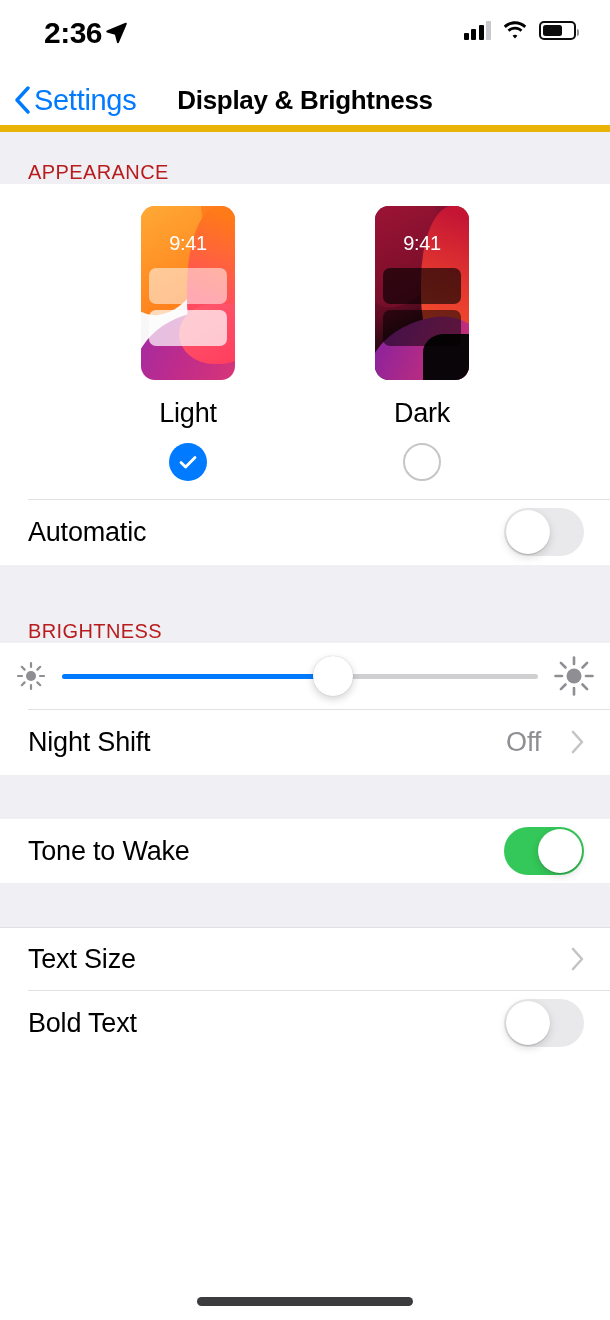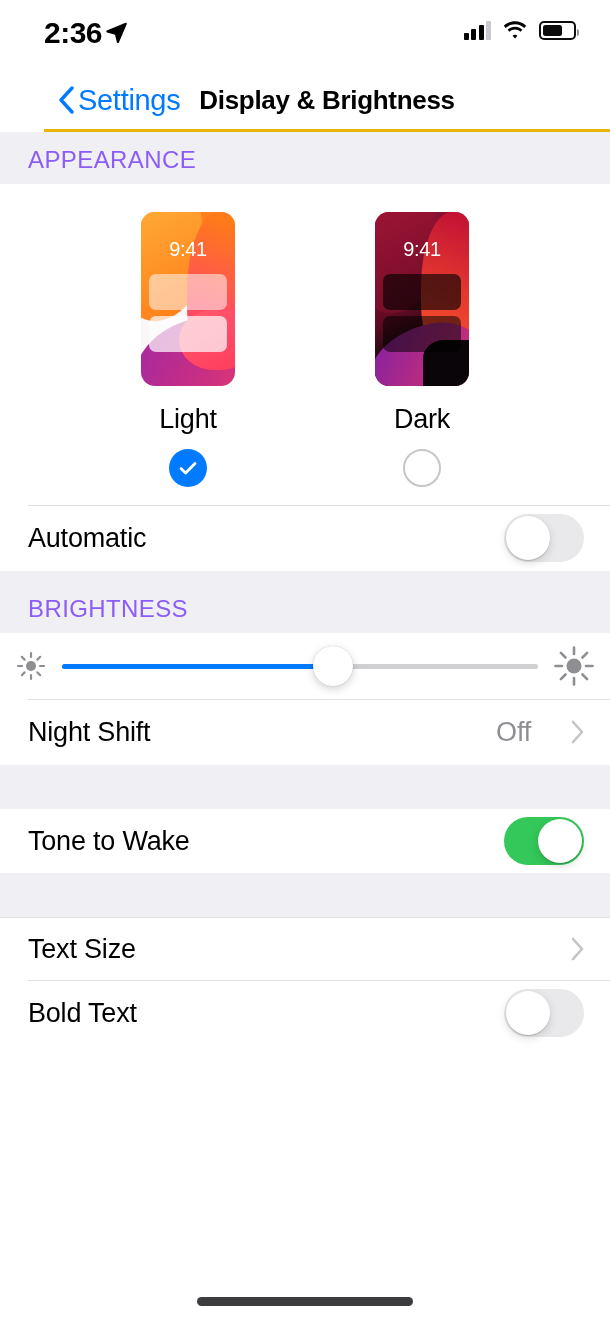--- a/index.html
+++ b/index.html
@@ -82,22 +82,21 @@
     left: 2px; top: 2px; bottom: 2px;
     background: #000;
     border-radius: 2.5px;
   }
 
   
   .nav-bar {
     position: relative;
     height: 64px;
     background: #ffffff;
-    border-bottom: 3px solid #eab308;
-    margin-left: 44px;
+    border-bottom: 7px solid #eab308;
   }
   .nav-back {
     position: absolute;
     left: 14px;
     top: 0;
     height: 64px;
     display: flex;
     align-items: center;
     gap: 4px;
     color: #007aff;
@@ -119,38 +118,37 @@
     font-size: 26px;
     font-weight: 700;
     color: #000;
     letter-spacing: -0.3px;
   }
 
   
   .group-gap { background: #efeff4; }
   .section-header {
     background: #efeff4;
-    font-size: 24px;
-    color: #8b5cf6;
+    font-size: 20px;
+    color: #b91c1c;
     letter-spacing: 0.4px;
-    padding: 0 0 10px 28px;
+    padding: 0 0 0 28px;
     display: flex;
     align-items: flex-end;
     height: 100%;
   }
   .white-block { background: #ffffff; }
 
   .row {
     position: relative;
     display: flex;
     align-items: center;
     background: #ffffff;
     padding: 0 26px 0 28px;
     height: 64px;
-    gap: 10px;
   }
   .row-label {
     font-size: 27px;
     color: #000;
     letter-spacing: -0.2px;
     flex: 1;
   }
   .row-value {
     font-size: 27px;
     color: #8e8e93;
@@ -184,21 +182,21 @@
     border-radius: 50%;
     background: #ffffff;
     box-shadow: 0 3px 8px rgba(0,0,0,.15), 0 1px 1px rgba(0,0,0,.16);
   }
   .toggle.off .knob { left: 2px; }
   .toggle.on  .knob { left: 34px; }
 
   
   .appearance {
     background: #ffffff;
-    padding: 28px 0 18px;
+    padding: 22px 0 18px;
   }
   .appearance-options {
     display: flex;
     justify-content: center;
     gap: 140px;
   }
   .appear-opt {
     display: flex;
     flex-direction: column;
     align-items: center;
@@ -459,21 +457,21 @@
 
     <div class="row" style="height:66px">
       <div class="divider" style="top:0;bottom:auto"></div>
       <span class="row-label">Automatic</span>
       <span class="toggle off">
           <span class="knob"></span>
         </span>
     </div>
   </div>
 
-  <div class="group-gap" style="height:62px">
+  <div class="group-gap" style="height:78px">
     <div class="section-header">BRIGHTNESS</div>
   </div>
 
   <div class="white-block">
 
     <div class="slider-row">
       <svg class="sun-small" viewBox="0 0 34 34">
         <circle cx="17" cy="17" r="5" fill="#8e8e93"></circle>
         <g stroke="#8e8e93" stroke-width="2.2" stroke-linecap="round">
           <line x1="17" y1="4" x2="17" y2="8"></line>

